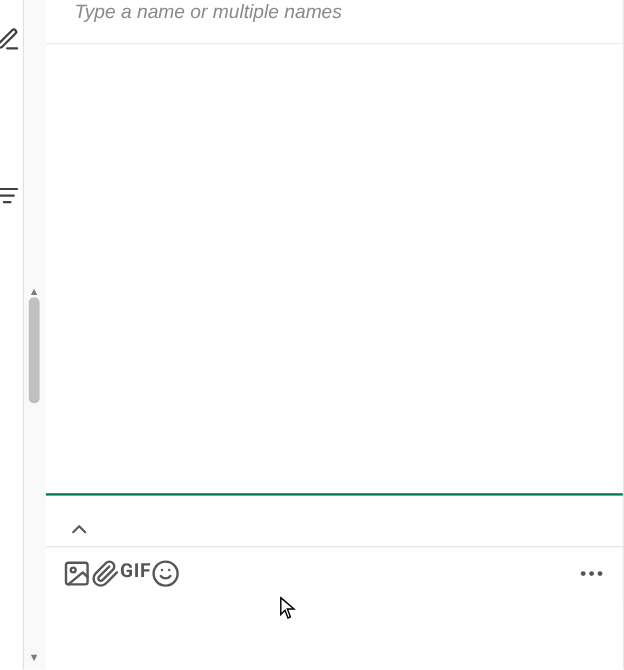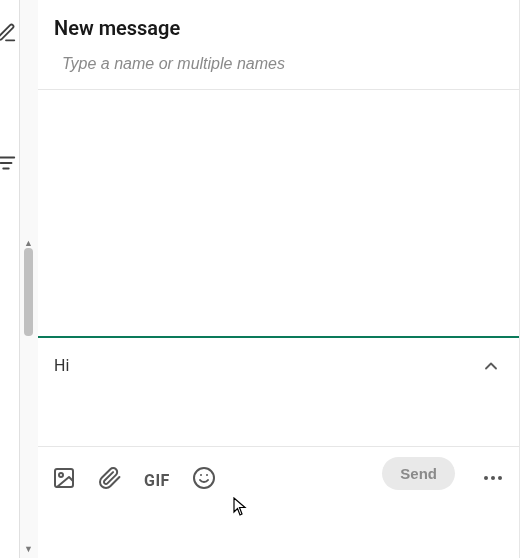--- a/index.html
+++ b/index.html
@@ -129,23 +129,22 @@
       padding: 0 2px;
       cursor: pointer;
     }
     .divider {
       height: 1px;
       background: #e6e6e6;
       margin: 0;
     }
     .toolbar {
       display: flex;
-      align-items: flex-end;
+      align-items: flex-start;
       padding: 10px 14px 12px;
-      gap: 22px;
     }
     .tb-icon {
       color: #565656;
       cursor: pointer;
       display: flex;
       align-items: center;
     }
     .gif-text {
       font-size: 16px;
       font-weight: 700;
@@ -204,33 +203,29 @@
     </span>
   </div>
 
   <div class="sidebar-strip">
     <div class="scroll-top-arrow">▲</div>
     <div class="scroll-thumb"></div>
     <div class="scroll-bottom-arrow">▼</div>
   </div>
 
   <div class="main">
-    <div class="header">
-      <div class="header-title">New message</div>
-    </div>
 
     <div class="recipient-row">
       <input type="text" class="recipient-input" placeholder="Type a name or multiple names" style="">
     </div>
 
     <div class="conversation"></div>
 
     <div class="compose">
       <div class="compose-text-row">
-        <textarea class="compose-text" style="">Hi</textarea>
         <span class="expand-toggle">
           <svg width="20" height="20" viewBox="0 0 24 24" fill="none" stroke="currentColor" stroke-width="2.2" stroke-linecap="round" stroke-linejoin="round">
             <polyline points="18 15 12 9 6 15"></polyline>
           </svg>
         </span>
       </div>
 
       <div class="divider"></div>
 
       <div class="toolbar">
@@ -249,21 +244,20 @@
         <span class="gif-text">GIF</span>
         <span class="tb-icon">
           <svg width="24" height="24" viewBox="0 0 24 24" fill="none" stroke="currentColor" stroke-width="2" stroke-linecap="round" stroke-linejoin="round">
             <circle cx="12" cy="12" r="10"></circle>
               <path d="M8 14s1.5 2 4 2 4-2 4-2"></path>
               <line x1="9" y1="9" x2="9.01" y2="9"></line>
               <line x1="15" y1="9" x2="15.01" y2="9"></line>
           </svg>
         </span>
         <div class="spacer"></div>
-        <button class="send-btn">Send</button>
         <span class="more-icon">
           <svg width="24" height="24" viewBox="0 0 24 24" fill="currentColor">
             <circle cx="5" cy="12" r="2"></circle>
               <circle cx="12" cy="12" r="2"></circle>
               <circle cx="19" cy="12" r="2"></circle>
           </svg>
         </span>
       </div>
     </div>
 

